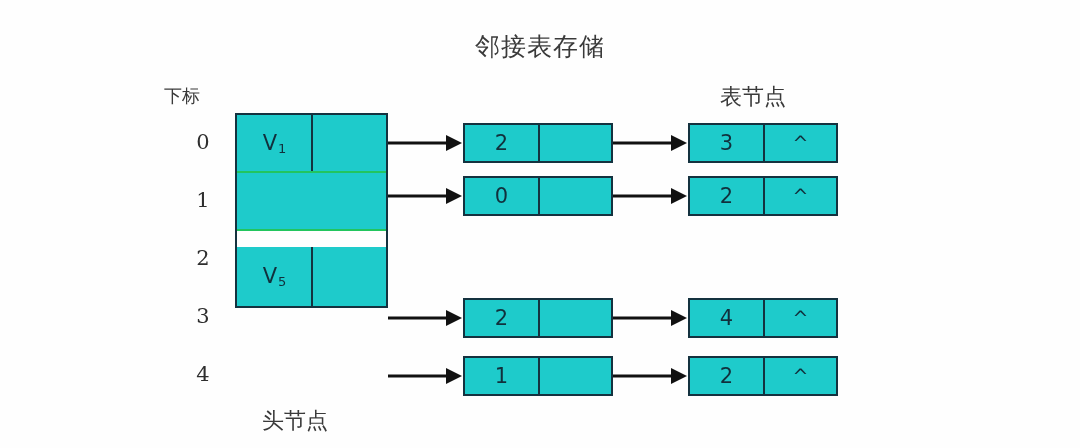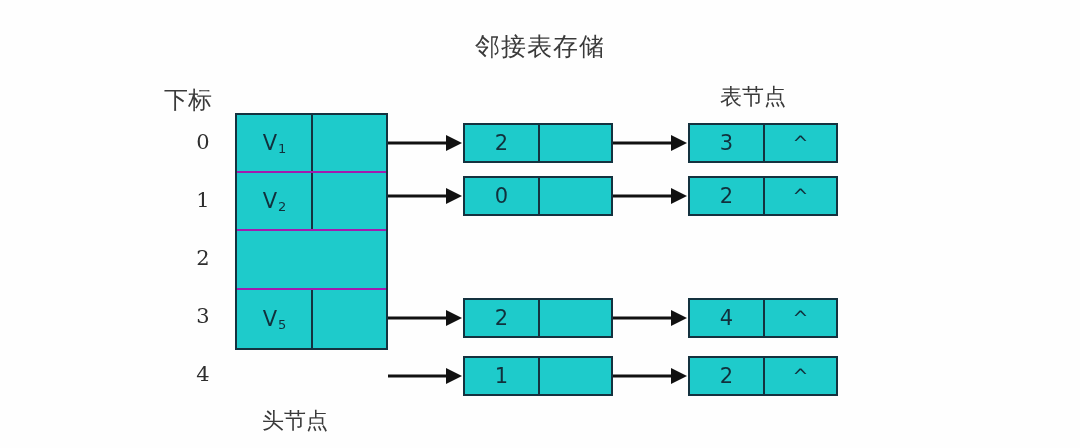--- a/index.html
+++ b/index.html
@@ -35,21 +35,21 @@
     width: 1080px;
     text-align: center;
     font-family: "DejaVu Serif", "Liberation Serif", serif;
     font-size: 25px;
     letter-spacing: 1px;
     color: #3a3a3a;
   }
   .cap-index {
     left: 164px; top: 84px;
     font-family: "DejaVu Serif", "Liberation Serif", serif;
-    font-size: 24px;
+    font-size: 18px;
     color: #3a3a3a;
   }
   .cap-headnode {
     left: 262px; top: 406px;
     font-family: "DejaVu Serif", "Liberation Serif", serif;
     font-size: 22px;
     color: #3a3a3a;
   }
   .cap-listnode {
     left: 720px; top: 82px;
@@ -74,24 +74,24 @@
     left: 235px;
     top: 113px;
     width: 153px;
     border: 2px solid #14323f;
     box-sizing: border-box;
   }
   .hrow {
     position: relative;
     height: 58.2px;
     box-sizing: border-box;
-    border-bottom: 2px solid #a21caf;
-    display: flex;
-  }
-  .hrow:last-child { border-bottom: none; }
+    border-bottom: 2px solid #22c55e;
+    display: flex;
+  }
+  .hrow:last-child { border-bottom: none; margin-top: 16px; }
   .hcell-v {
     width: 76px;
     box-sizing: border-box;
     border-right: 2px solid #14323f;
     background: #1ecbcb;
     display: flex;
     align-items: center;
     justify-content: center;
   }
   .hcell-p {
@@ -177,26 +177,20 @@
   <div class="idx" style="top:130px">0</div>
   <div class="idx" style="top:188px">1</div>
   <div class="idx" style="top:246px">2</div>
   <div class="idx" style="top:304px">3</div>
   <div class="idx" style="top:362px">4</div>
 
   <div id="headtable">
     <div class="hrow">
       <div class="hcell-v">
         <span class="vname"><span>V</span><sub>1</sub></span>
-      </div>
-      <div class="hcell-p"></div>
-    </div>
-    <div class="hrow">
-      <div class="hcell-v">
-        <span class="vname"><span>V</span><sub>2</sub></span>
       </div>
       <div class="hcell-p"></div>
     </div>
     <div class="hrow">
       <div class="hcell-p"></div>
     </div>
     <div class="hrow">
       <div class="hcell-v">
         <span class="vname"><span>V</span><sub>5</sub></span>
       </div>

